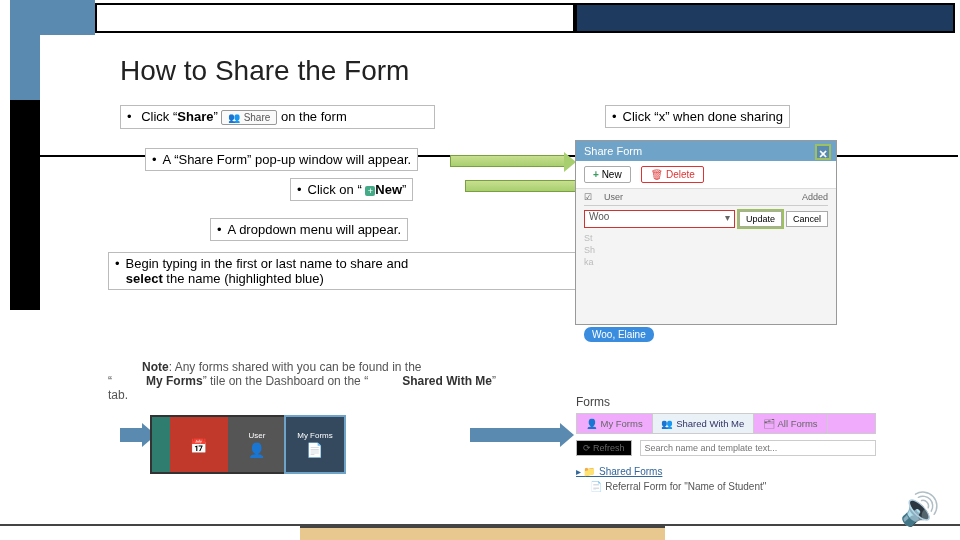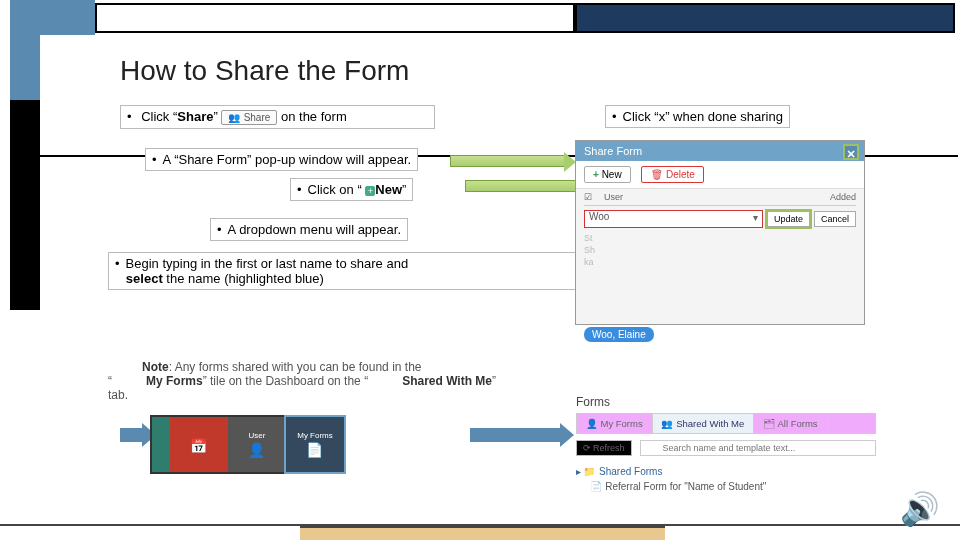--- a/index.html
+++ b/index.html
@@ -35,21 +35,21 @@
 .ar1 { top: 155px; left: 450px; width: 115px; }
 .ar2 { top: 180px; left: 465px; width: 120px; }
 .ar-up { top: 263px; left: 782px; width: 11px; height: 26px; background: linear-gradient(#c8df8f,#a8cf6f); border: 1px solid #789f40; position: absolute; }
 .ar-up::after { content: ""; position: absolute; top: -11px; left: -4px; border-bottom: 11px solid #a8cf6f; border-left: 10px solid transparent; border-right: 10px solid transparent; }
 .arrow-blue { position: absolute; height: 14px; background: #5a8ab0; }
 .arrow-blue::after { content: ""; position: absolute; right: -14px; top: -5px; border-left: 14px solid #5a8ab0; border-top: 12px solid transparent; border-bottom: 12px solid transparent; }
 .ab1 { top: 428px; left: 120px; width: 22px; }
 .ab2 { top: 428px; left: 470px; width: 90px; }
 
 
-.popup { position: absolute; top: 140px; left: 575px; width: 290px; height: 185px; background: #f4f4f4; border: 1px solid #999; font-size: 10px; }
+.popup { position: absolute; top: 140px; left: 575px; width: 262px; height: 185px; background: #f4f4f4; border: 1px solid #999; font-size: 10px; }
 .popup-head { background: #6fa3c7; color: #fff; padding: 4px 8px; font-size: 11px; position: relative; }
 .popup-close { position: absolute; right: 5px; top: 3px; width: 16px; height: 16px; background: #5a8ab0; color: #fff; text-align: center; line-height: 16px; font-weight: bold; border: 2px solid #9fc060; }
 .popup-tools { padding: 5px 8px; background: #fff; border-bottom: 1px solid #ddd; }
 .btn-new { display: inline-block; border: 1px solid #aaa; padding: 2px 8px; font-size: 10px; border-radius: 2px; background: #fff; }
 .btn-new::before { content: "+ "; color: #3a9b5c; font-weight: bold; }
 .btn-del { display: inline-block; border: 1px solid #d33; padding: 2px 8px; font-size: 10px; border-radius: 2px; color: #d33; margin-left: 8px; background: #fff; }
 .btn-del::before { content: "🗑 "; }
 .popup-grid { padding: 0 8px; }
 .grid-head { display: flex; font-size: 9px; color: #666; border-bottom: 1px solid #ccc; padding: 3px 0; }
 .grid-head div:first-child { width: 20px; } .grid-head div:nth-child(2){ flex:1; } .grid-head div:last-child{ width:60px; text-align:right; }
@@ -72,22 +72,22 @@
 .tile.b { background: #34495e; outline: 2px solid #6fa3c7; }
 .tile .ic { font-size: 14px; margin-top: 2px; }
 
 
 .forms { position: absolute; top: 395px; left: 576px; font-size: 10px; color: #666; width: 300px; }
 .ftabs { display: flex; gap: 0; border: 1px solid #ccc; background: #f0abfc; }
 .ftab { padding: 4px 9px; border-right: 1px solid #ccc; font-size: 9.5px; }
 .ftab.active { background: #eaf1f7; color: #336; }
 .frow { margin-top: 6px; display: flex; gap: 8px; align-items: center; }
 .refresh { border: 1px solid #bbb; padding: 2px 6px; font-size: 9px; background: #000000; }
-.search { flex: 1; border: 1px solid #ccc; height: 16px; padding: 0 22px; font-size: 9px; color: #aaa; }
-.shared-folder { margin-top: 10px; font-size: 10px; color: #369; }
+.search { flex: 1; border: 1px solid #ccc; height: 16px; padding: 0 4px; font-size: 9px; color: #aaa; }
+.shared-folder { margin-top: 10px; font-size: 10px; color: #369; text-decoration: underline; }
 .shared-folder::before { content: "▸ 📁 "; }
 .file-item { margin-top: 4px; margin-left: 14px; font-size: 10px; color: #555; }
 .file-item::before { content: "📄 "; color: #6fa3c7; }
 
 .bottom-tan { position: absolute; bottom: 0; left: 300px; width: 365px; height: 14px; background: #e8c88f; border-top: 2px solid #444; }
 .bottom-line { position: absolute; bottom: 14px; left: 0; width: 960px; height: 2px; background: #444; }
 
 .speaker { position: absolute; bottom: 12px; right: 20px; font-size: 32px; color: #888; }
 </style>
 </head>

